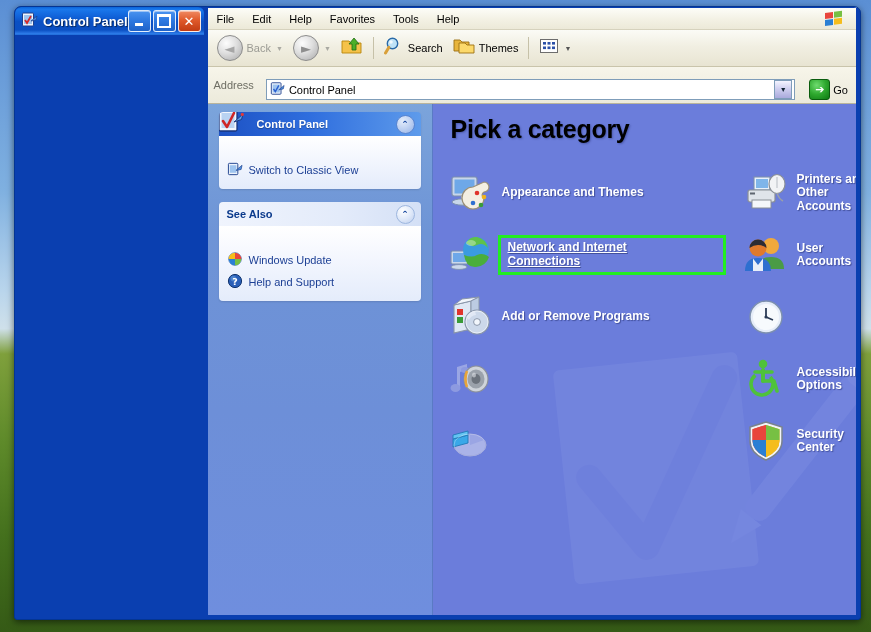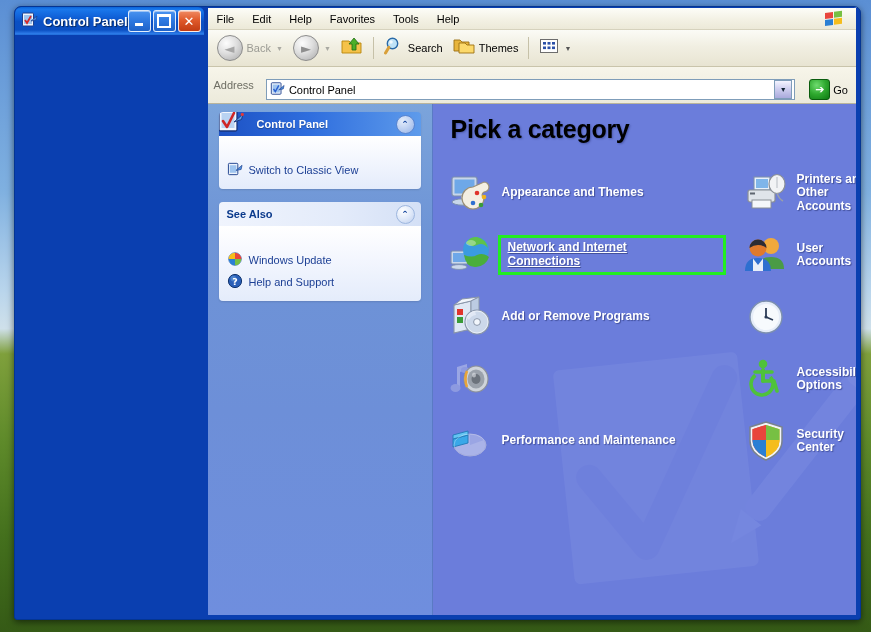--- a/index.html
+++ b/index.html
@@ -623,21 +623,20 @@
           <div class="cat">
             <span class="cat-icon">
               <svg width="44" height="44" viewBox="0 0 44 44">
                 <ellipse cx="21" cy="26" rx="16" ry="11" fill="#aab3e8" stroke="#7e89cf" stroke-width="1"></ellipse>
                 <path d="M21 26 L21 15 a16 11 0 0 1 14 6 z" fill="#9aa5e4"></path>
                 <path d="M4 20 L19 16 L19 24 L4 28 Z" fill="#3aa8e8" stroke="#2179b8" stroke-width="0.9"></path>
                 <path d="M4 20 L19 16 L19 12 L4 16 Z" fill="#63c4f2" stroke="#2179b8" stroke-width="0.9"></path>
                 <ellipse cx="21" cy="26" rx="16" ry="11" fill="none" stroke="#ffffff" stroke-width="0.8" opacity="0.4"></ellipse>
               </svg>
             </span>
-            <span class="cat-label">Performance and Maintenance</span>
           </div>
 
           <div class="cat">
             <span class="cat-icon">
               <svg width="44" height="44" viewBox="0 0 44 44">
                 <path d="M22 3 L38 8 L38 22 q0 12 -16 19 q-16 -7 -16 -19 L6 8 Z" fill="#f2f4f7" stroke="#7a828d" stroke-width="1.5"></path>
                 <path d="M22 6 L35.5 10.2 L35.5 22 q0 10 -13.5 16.2 q-13.5 -6.2 -13.5 -16.2 L8.5 10.2 Z" fill="#dfe4ea"></path>
                 <path d="M22 6 L22 38.2 q-13.5 -6.2 -13.5 -16.2 L8.5 10.2 Z" fill="#e8453c"></path>
                 <path d="M22 6 L35.5 10.2 L35.5 22 q0 10 -13.5 16.2 Z" fill="#f5bd1c"></path>
                 <path d="M8.5 10.2 L22 6 L22 21 L8.5 21 Z" fill="#e8453c"></path>

